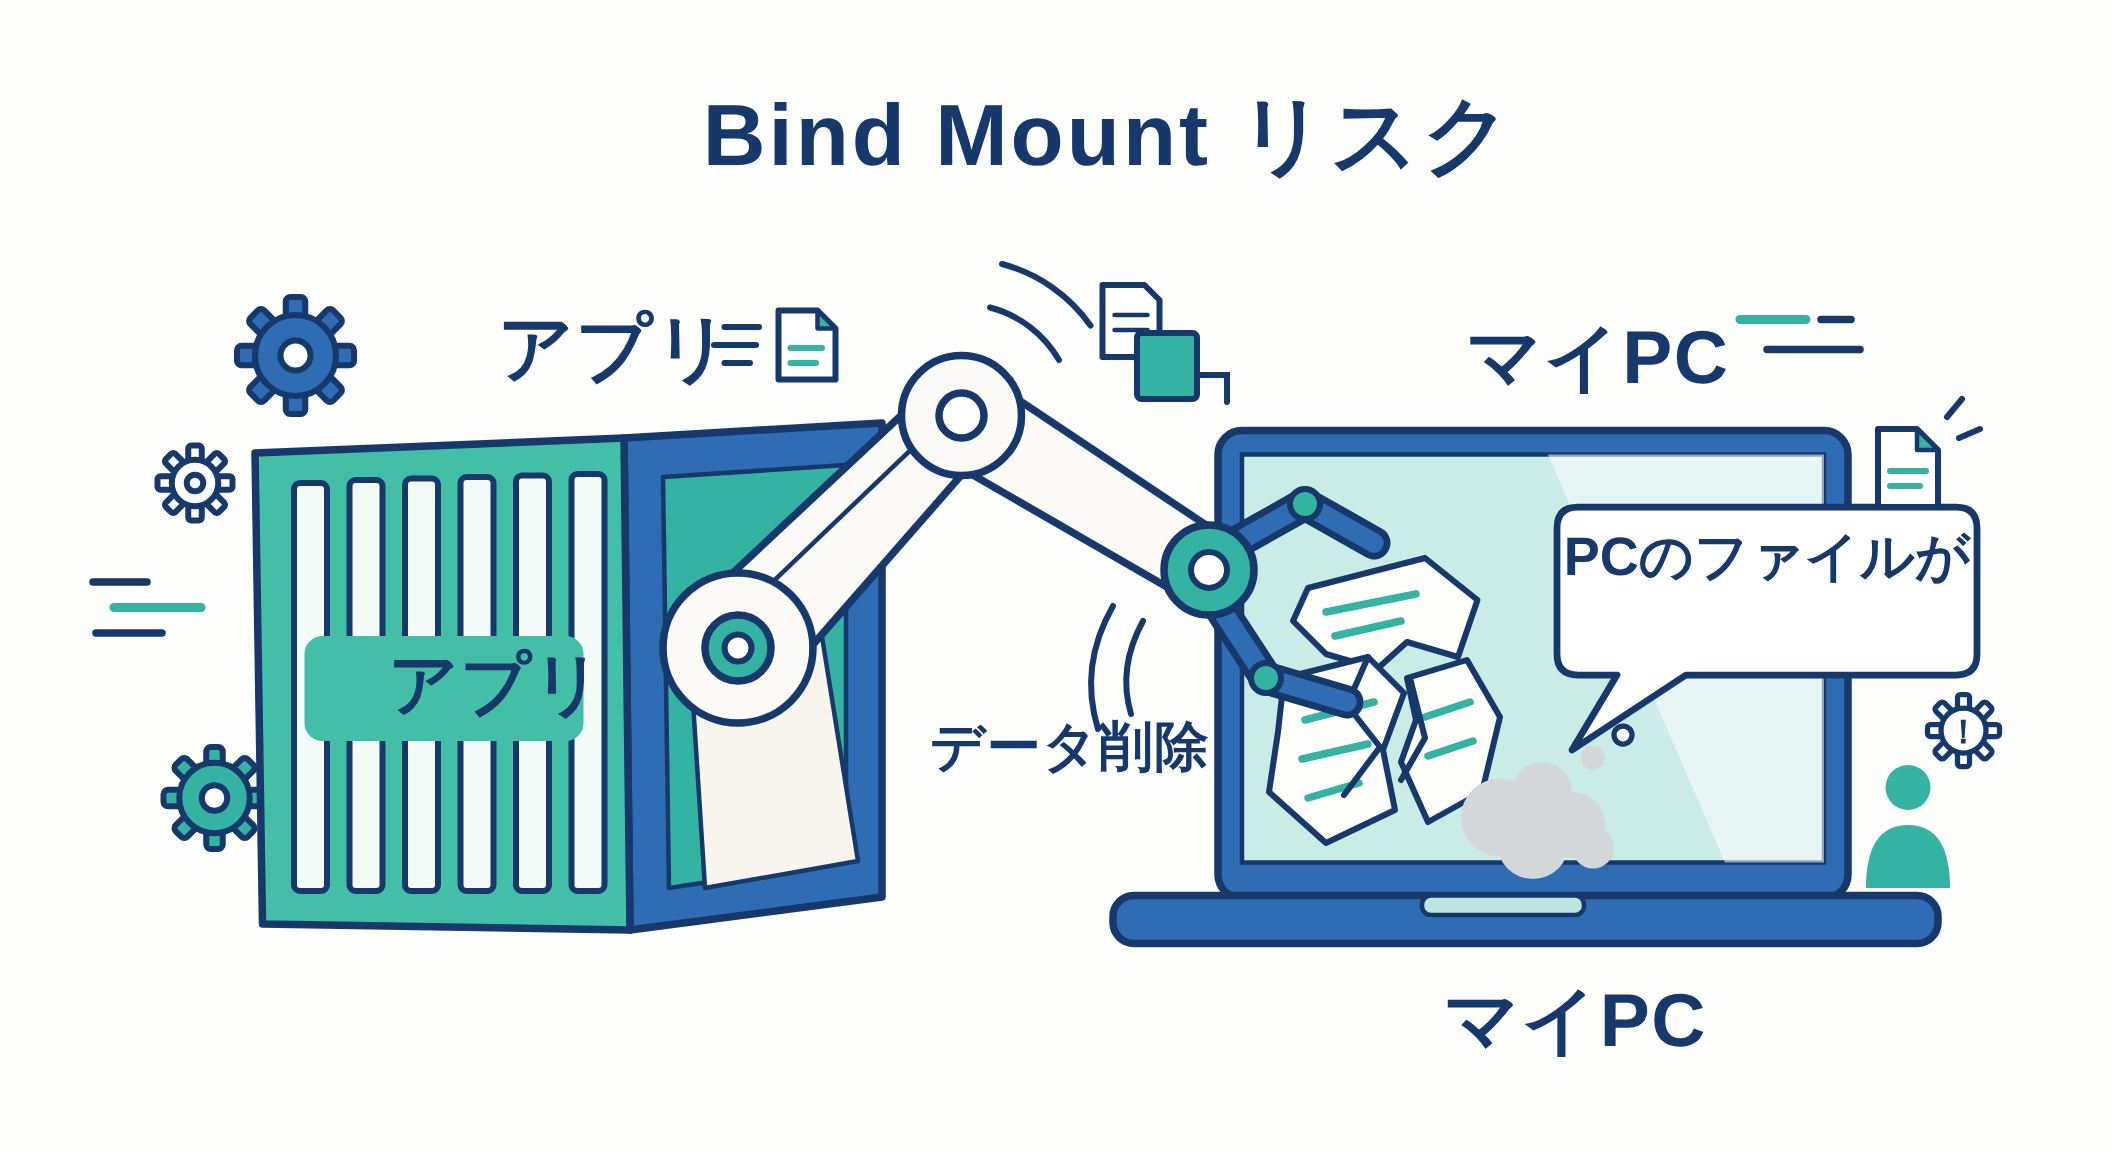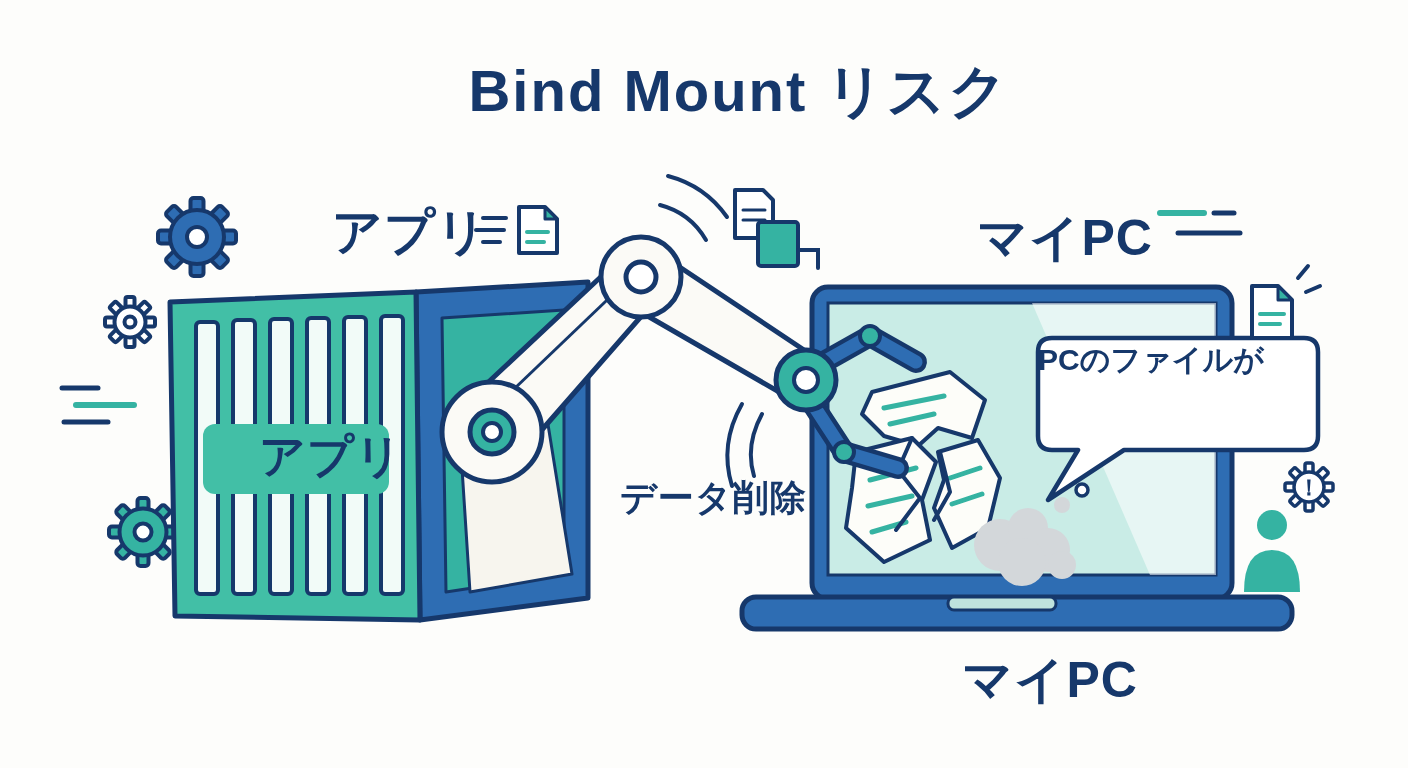--- a/index.html
+++ b/index.html
@@ -12,22 +12,22 @@
     position:absolute;color:#16386b;font-weight:bold;text-align:center;
     line-height:1.15;letter-spacing:1px;white-space:nowrap;padding-left:35px;
   }
   .title{left:0;top:58px;width:1408px;font-size:58px;letter-spacing:2px;}
   .app-top{left:270px;top:204px;width:210px;font-size:50px;}
   .app-front{left:196px;top:430px;width:200px;font-size:46px;}
   .data-delete{left:585px;top:477px;width:186px;font-size:36px;}
   .mypc-top{left:925px;top:210px;width:210px;font-size:50px;}
   .mypc-bottom{left:910px;top:652px;width:210px;font-size:50px;}
   .bubble-text{
-    position:absolute;left:1038px;top:337px;width:280px;
-    color:#16386b;font-weight:bold;text-align:left;font-size:30px;line-height:45px;
+    position:absolute;left:1038px;top:348px;width:280px;
+    color:#16386b;font-weight:bold;text-align:center;font-size:36px;line-height:45px;
   }
   svg{position:absolute;left:0;top:0;}
 </style>
 </head>
 <body>
 
 <div class="stage">
 
   <svg width="1408" height="768" viewBox="0 0 1408 768">
 

